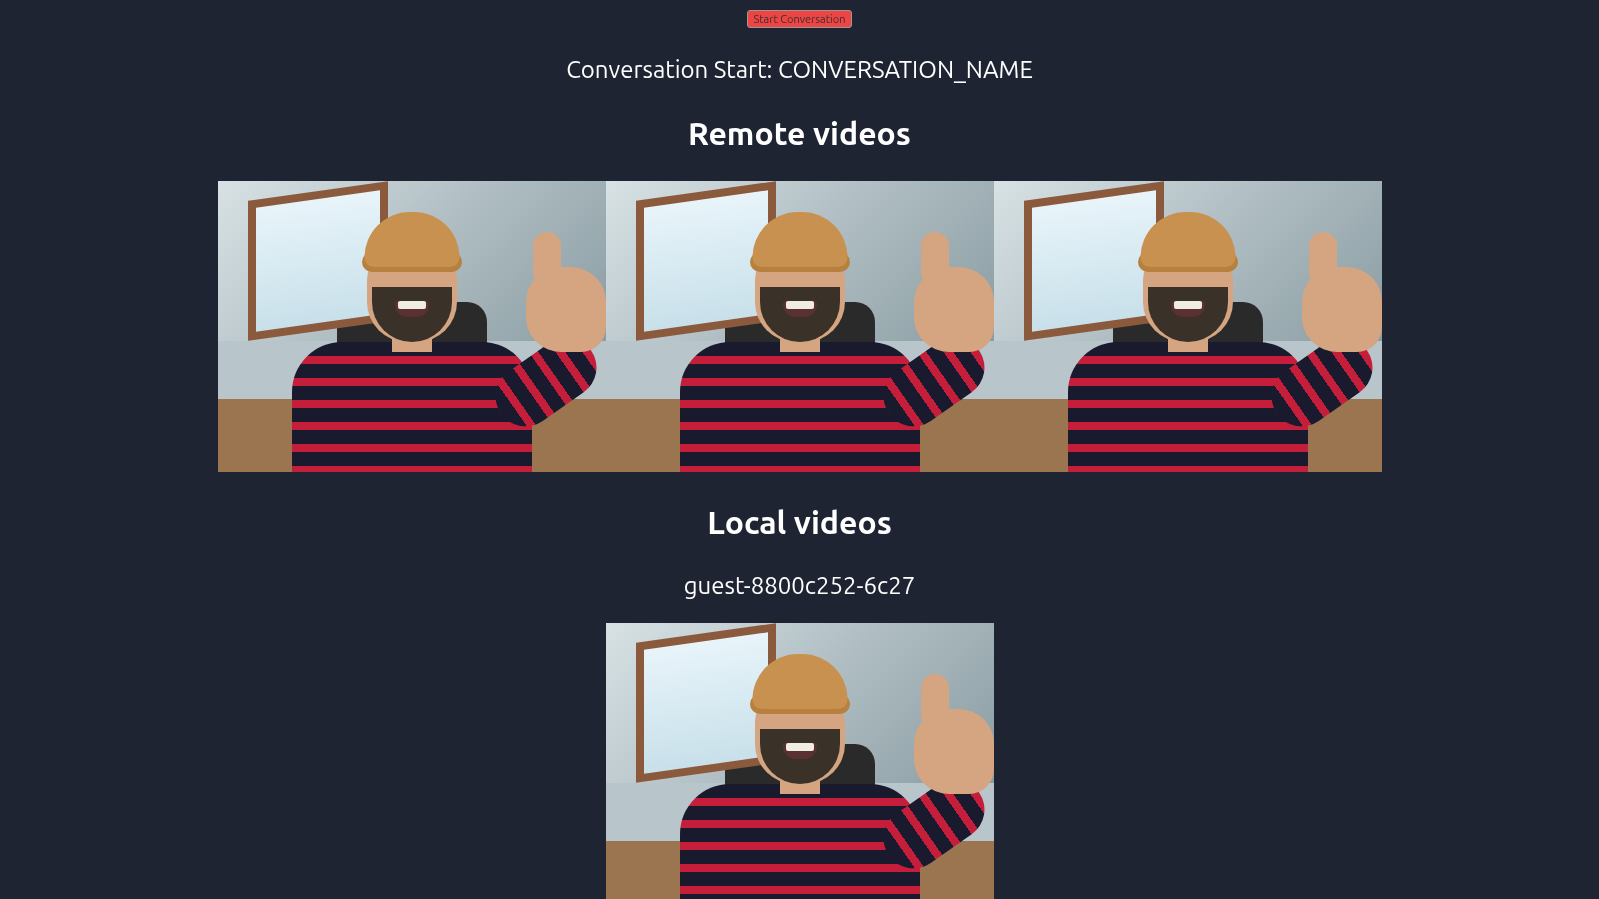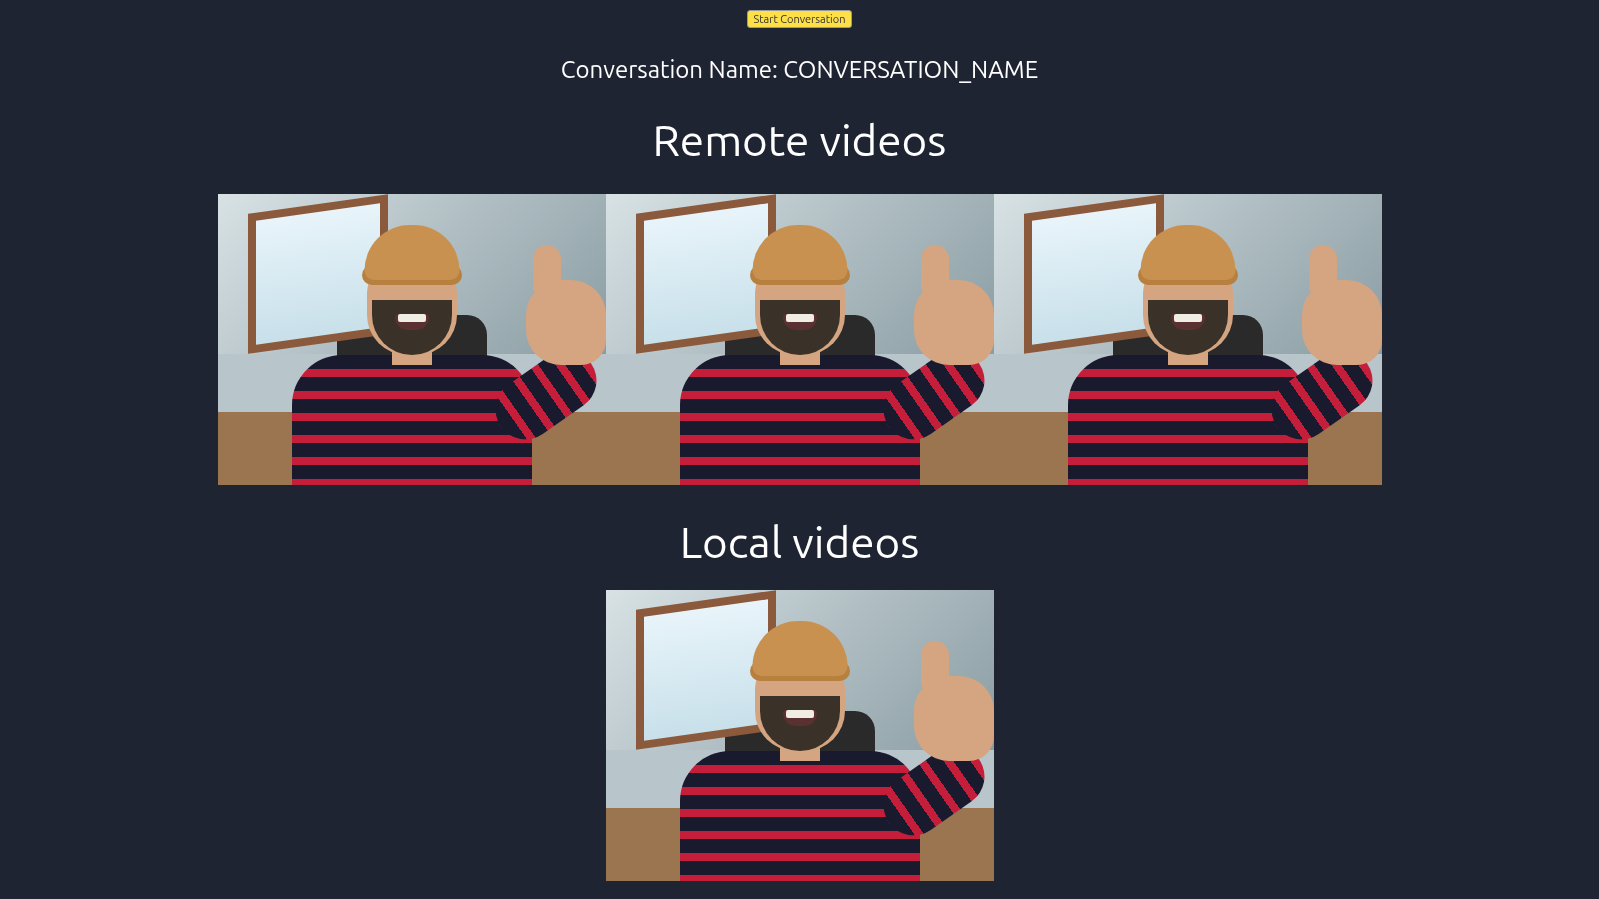--- a/index.html
+++ b/index.html
@@ -15,39 +15,39 @@
       width: 1599px;
     }
     .container {
       width: 100%;
       display: flex;
       flex-direction: column;
       align-items: center;
       padding-top: 10px;
     }
     .start-button {
-      background-color: #fde047;
+      background-color: #ef4444;
       color: #333;
       border: 1px solid #999;
       border-radius: 3px;
       padding: 2px 6px;
       font-size: 11px;
       cursor: pointer;
       font-family: inherit;
     }
     .conversation-name {
       margin-top: 28px;
       font-size: 24px;
       font-weight: 400;
       color: #fff;
     }
     .section-heading {
       margin-top: 32px;
-      font-size: 44px;
-      font-weight: 400;
+      font-size: 32px;
+      font-weight: 700;
       color: #fff;
     }
     .videos-row {
       margin-top: 30px;
       display: flex;
       justify-content: center;
       gap: 0;
     }
     .video-tile {
       width: 388px;
@@ -242,21 +242,21 @@
     .scene .chair-back { z-index: 0; }
     .scene .ceiling, .scene .wall-lower { z-index: 0; }
   </style>
 </head>
 <body>
 
 <div class="container">
 
   <button class="start-button">Start Conversation</button>
 
-  <div class="conversation-name">Conversation Name: CONVERSATION_NAME</div>
+  <div class="conversation-name">Conversation Start: CONVERSATION_NAME</div>
 
   <h2 class="section-heading">Remote videos</h2>
 
   <div class="videos-row">
     <div class="video-tile">
       <div class="scene">
         <div class="ceiling"></div>
         <div class="skylight-frame"></div>
         <div class="skylight-glass"></div>
         <div class="wall-lower"></div>
@@ -311,20 +311,21 @@
         <div class="person-mouth"></div>
         <div class="person-teeth"></div>
         <div class="person-hat-brim"></div>
         <div class="person-hat"></div>
       </div>
     </div>
   </div>
 
   <h2 class="section-heading local-section">Local videos</h2>
 
+  <div class="guest-label">guest-8800c252-6c27</div>
 
   <div class="local-video-wrapper">
     <div class="video-tile">
       <div class="scene">
         <div class="ceiling"></div>
         <div class="skylight-frame"></div>
         <div class="skylight-glass"></div>
         <div class="wall-lower"></div>
         <div class="chair-back"></div>
         <div class="person-body"></div>

